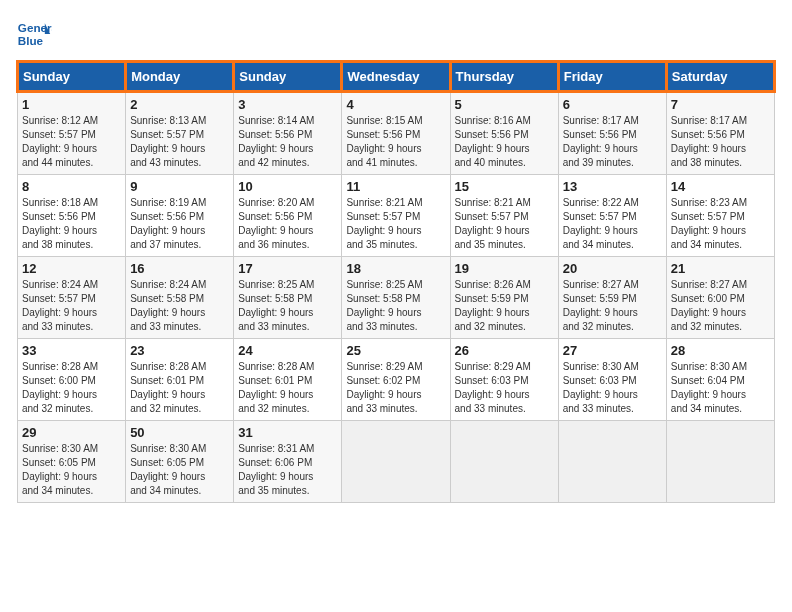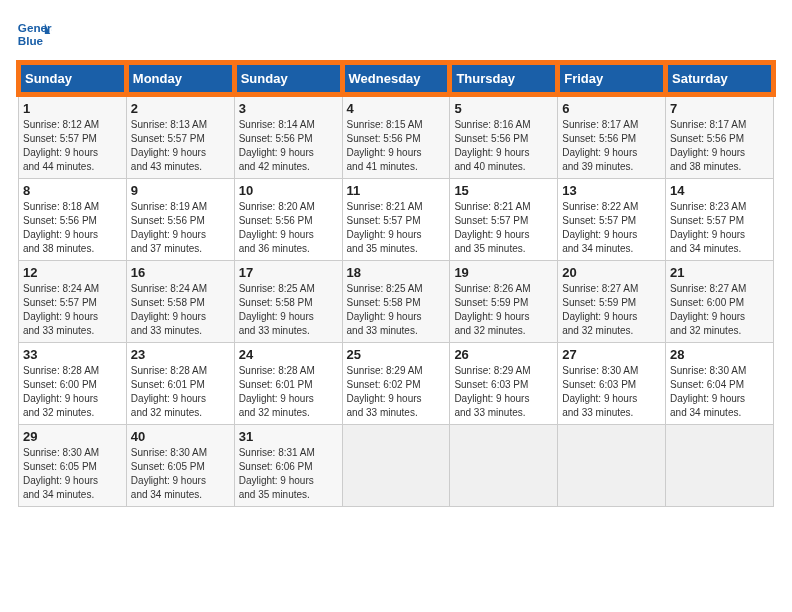--- a/index.html
+++ b/index.html
@@ -42,21 +42,21 @@
       border-collapse: collapse;
       font-size: 11px;
     }
     thead tr th {
       background: #1a5fa8;
       color: #fff;
       padding: 6px 4px;
       text-align: left;
       font-size: 13px;
       font-weight: bold;
-      border: 5px solid #f97316;
+      border: 3px solid #f97316;
     }
     tbody tr td {
       border: 1px solid #ccc;
       padding: 4px;
       vertical-align: top;
       width: calc(100% / 7);
       height: 80px;
       background: #fff;
     }
     tbody tr:nth-child(odd) td {
@@ -139,21 +139,21 @@
         <td><span class="day-num">33</span><span class="day-info">Sunrise: 8:28 AM<br>Sunset: 6:00 PM<br>Daylight: 9 hours<br>and 32 minutes.</span></td>
         <td><span class="day-num">23</span><span class="day-info">Sunrise: 8:28 AM<br>Sunset: 6:01 PM<br>Daylight: 9 hours<br>and 32 minutes.</span></td>
         <td><span class="day-num">24</span><span class="day-info">Sunrise: 8:28 AM<br>Sunset: 6:01 PM<br>Daylight: 9 hours<br>and 32 minutes.</span></td>
         <td><span class="day-num">25</span><span class="day-info">Sunrise: 8:29 AM<br>Sunset: 6:02 PM<br>Daylight: 9 hours<br>and 33 minutes.</span></td>
         <td><span class="day-num">26</span><span class="day-info">Sunrise: 8:29 AM<br>Sunset: 6:03 PM<br>Daylight: 9 hours<br>and 33 minutes.</span></td>
         <td><span class="day-num">27</span><span class="day-info">Sunrise: 8:30 AM<br>Sunset: 6:03 PM<br>Daylight: 9 hours<br>and 33 minutes.</span></td>
         <td><span class="day-num">28</span><span class="day-info">Sunrise: 8:30 AM<br>Sunset: 6:04 PM<br>Daylight: 9 hours<br>and 34 minutes.</span></td>
       </tr>
       <tr>
         <td><span class="day-num">29</span><span class="day-info">Sunrise: 8:30 AM<br>Sunset: 6:05 PM<br>Daylight: 9 hours<br>and 34 minutes.</span></td>
-        <td><span class="day-num">40</span><span class="day-info">Sunrise: 8:30 AM<br>Sunset: 6:05 PM<br>Daylight: 9 hours<br>and 34 minutes.</span></td>
+        <td><span class="day-num">50</span><span class="day-info">Sunrise: 8:30 AM<br>Sunset: 6:05 PM<br>Daylight: 9 hours<br>and 34 minutes.</span></td>
         <td><span class="day-num">31</span><span class="day-info">Sunrise: 8:31 AM<br>Sunset: 6:06 PM<br>Daylight: 9 hours<br>and 35 minutes.</span></td>
         <td class="empty-cell"></td>
         <td class="empty-cell"></td>
         <td class="empty-cell"></td>
         <td class="empty-cell"></td>
       </tr>
     </tbody>
 </table>
 
 </body></html>

